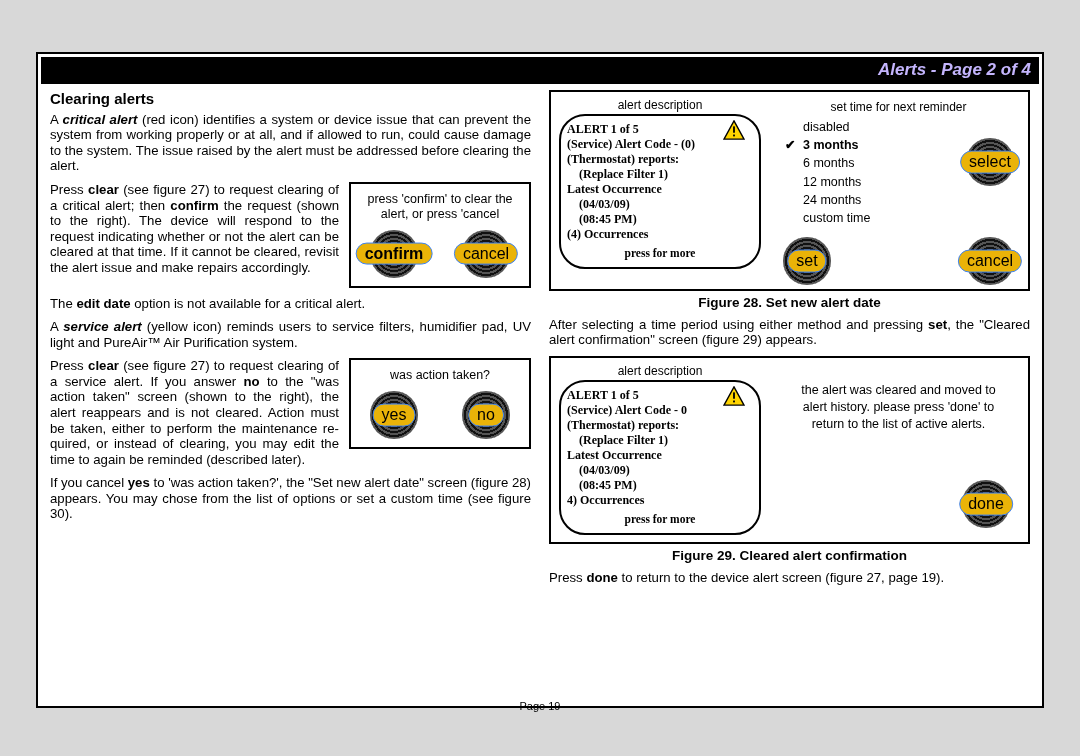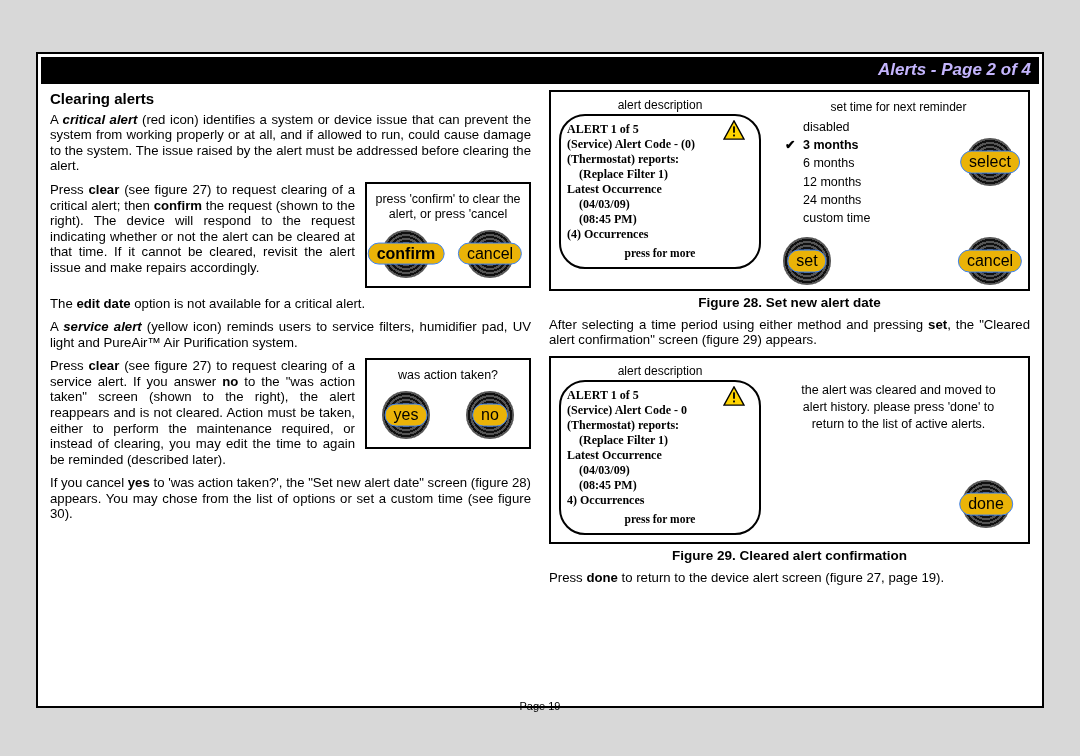--- a/index.html
+++ b/index.html
@@ -37,21 +37,21 @@
   }
   .col { flex: 1 1 50%; font-size: 13.2px; line-height: 1.18; }
   .col p { margin-bottom: 8px; text-align: justify; }
   h2 { font-size: 15px; font-weight: bold; margin-bottom: 4px; }
   .figcap { text-align: center; font-weight: bold; font-size: 13.5px; margin: 4px 0 6px 0; }
 
   .side-by { display: flex; gap: 10px; align-items: flex-start; margin-bottom: 8px;}
   .side-by .txt { flex: 1; text-align: justify; }
   .mini {
     border: 2px solid #000;
-    width: 166px;
+    width: 182px;
     padding: 8px 6px 8px 6px;
     font-size: 12.5px;
     text-align: center;
   }
   .mini .prompt { margin-bottom: 8px; }
   .btnrow { display: flex; justify-content: space-around; gap: 18px; }
 
   .knob {
     width: 56px;
     position: relative;

